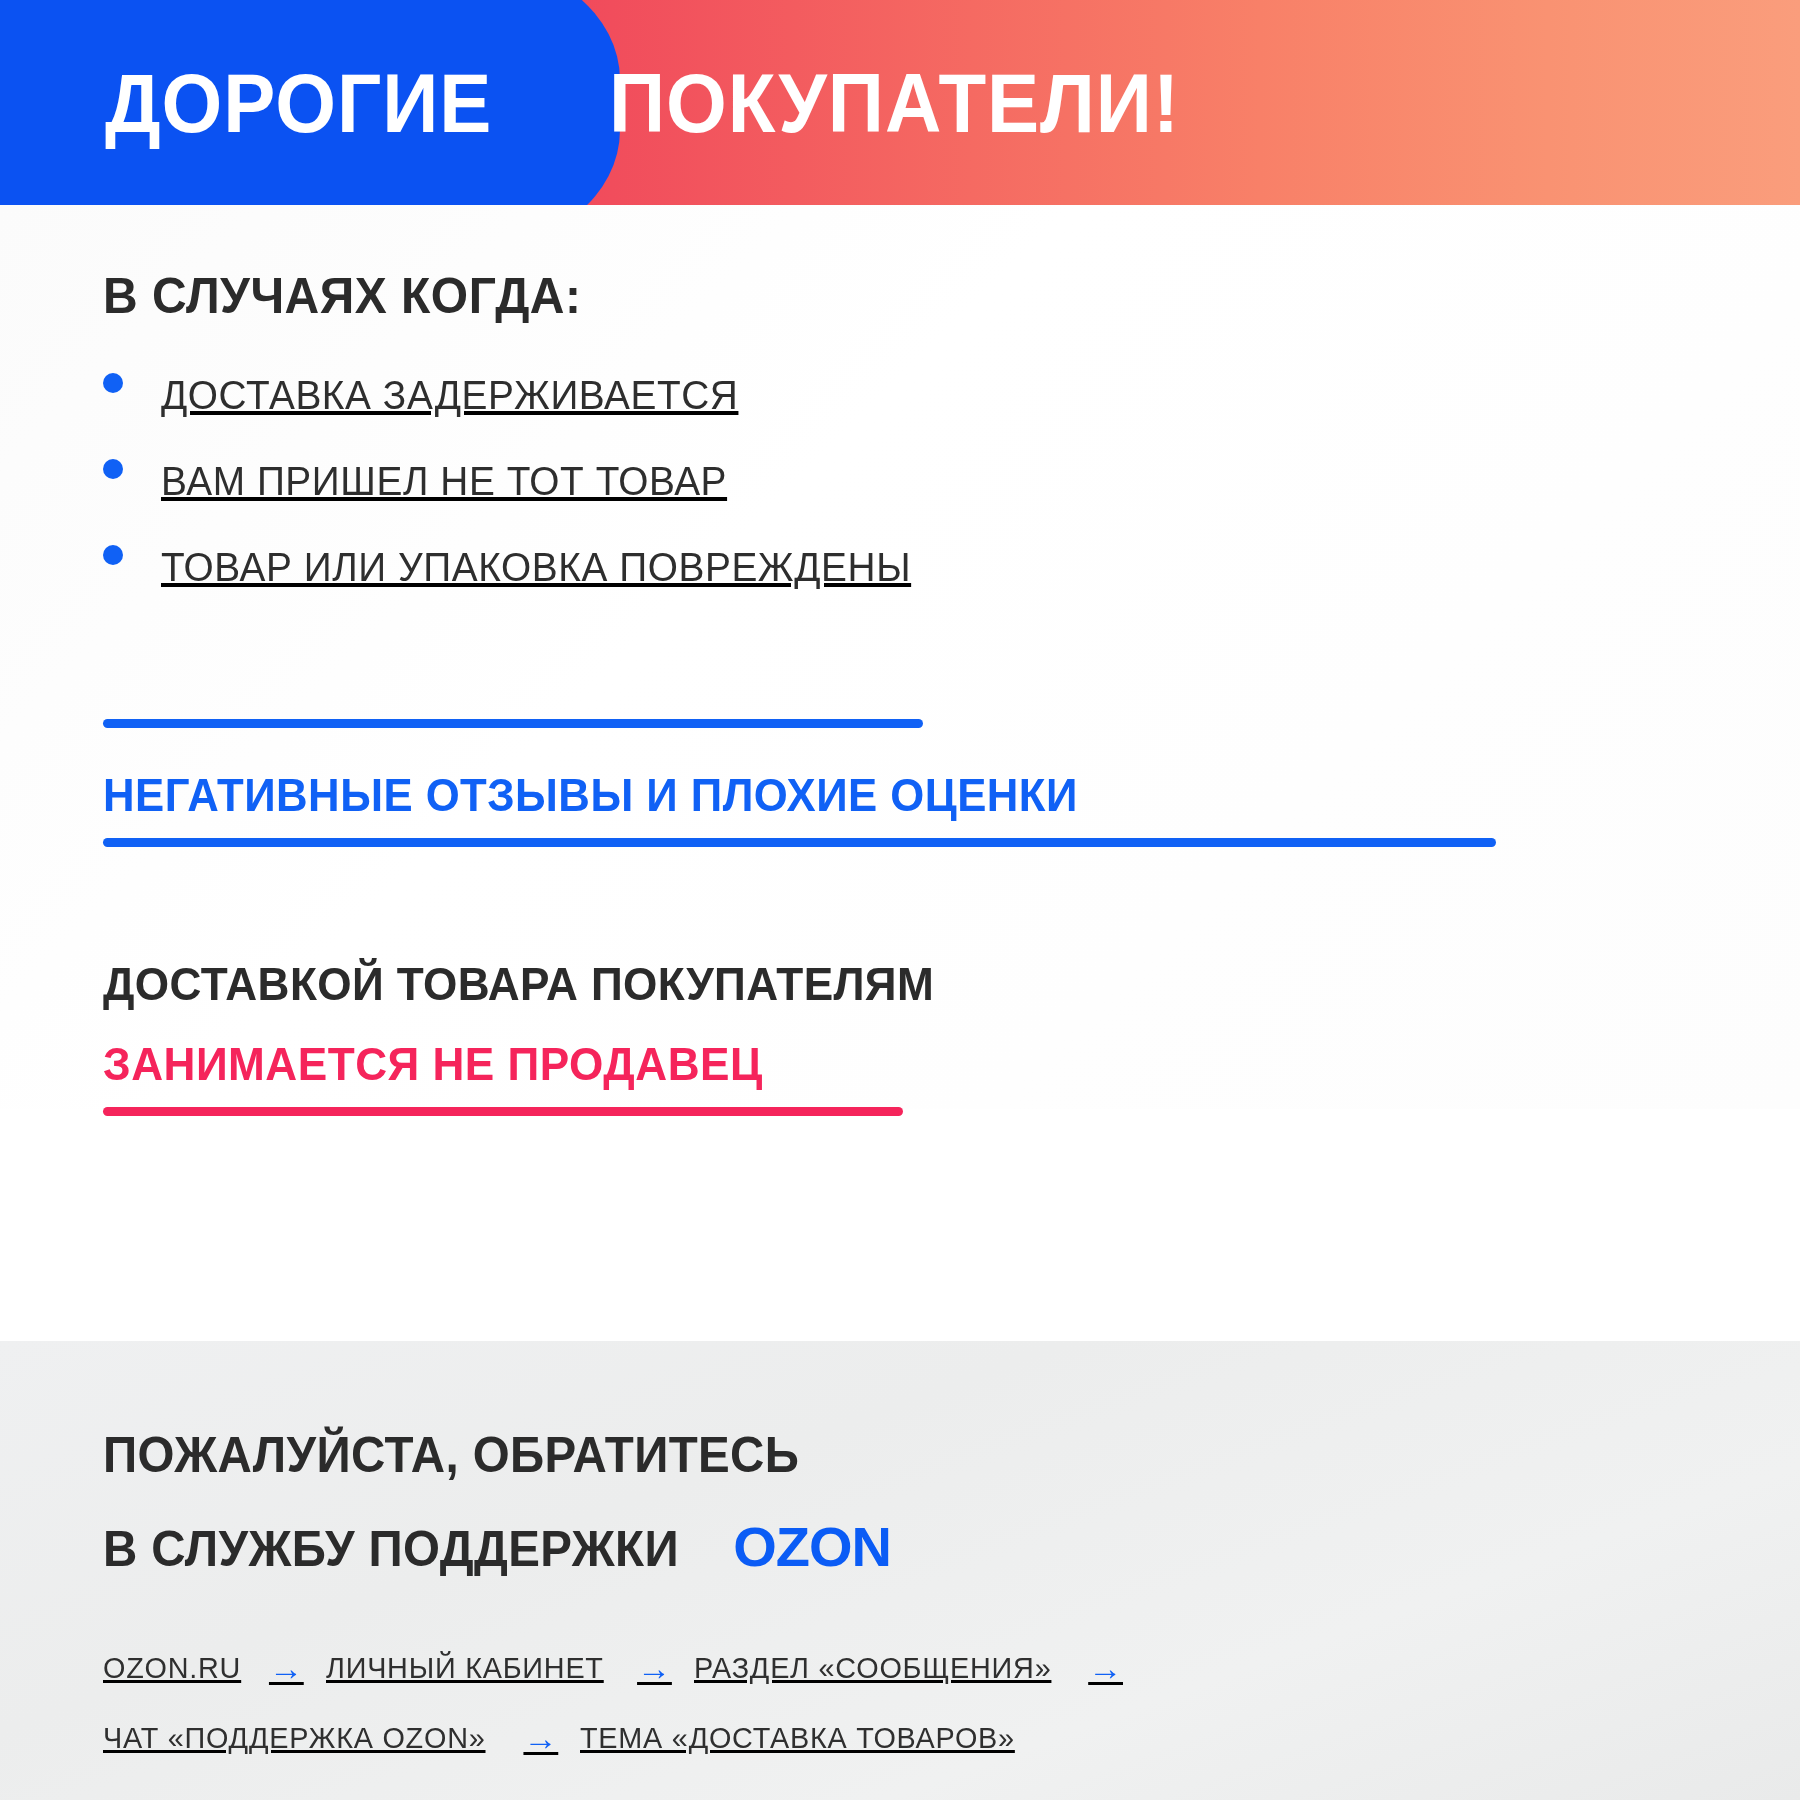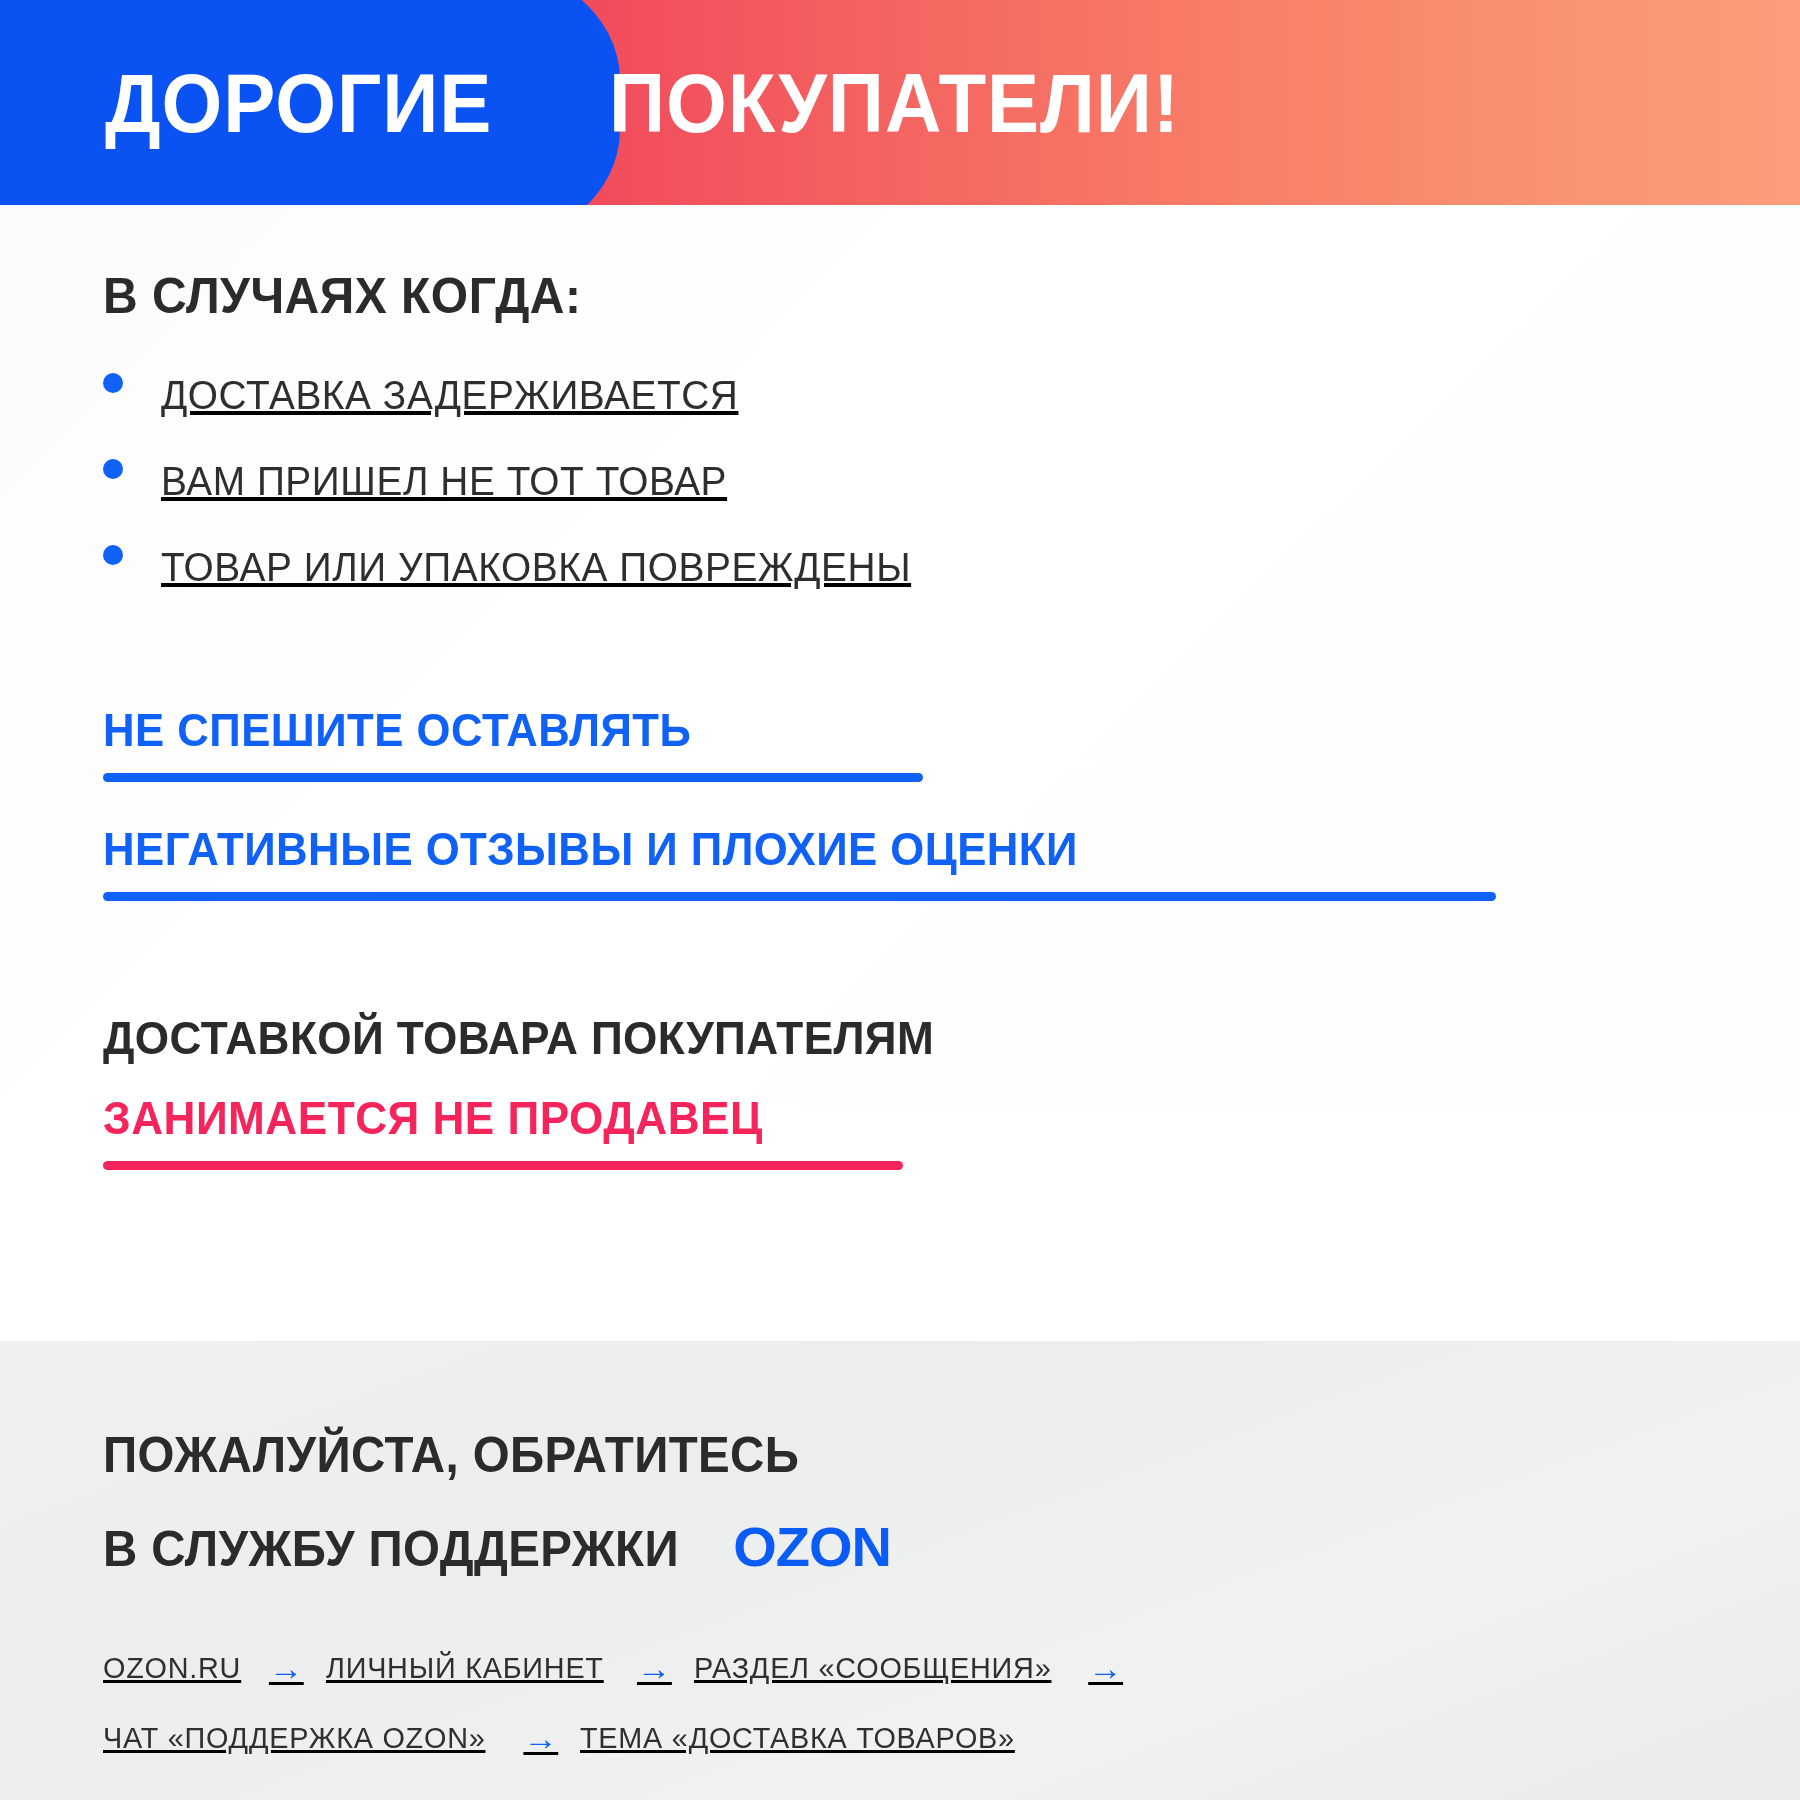--- a/index.html
+++ b/index.html
@@ -257,23 +257,20 @@
         </li>
         <li class="bullet-item">
           <span class="bullet-dot"></span>
           <span class="bullet-text">ТОВАР ИЛИ УПАКОВКА ПОВРЕЖДЕНЫ</span>
         </li>
       </ul>
 
       <div style="height:72px"></div>
 
       <div>
-        <div class="hl-line">
-          <span class="hl-blue">НЕ СПЕШИТЕ ОСТАВЛЯТЬ</span>
-        </div>
         <div class="rule" style="width:820px;margin-top:16px"></div>
       </div>
 
       <div style="height:40px"></div>
 
       <div>
         <div class="hl-line">
           <span class="hl-blue">НЕГАТИВНЫЕ ОТЗЫВЫ И ПЛОХИЕ ОЦЕНКИ</span>
         </div>
         <div class="rule" style="width:1393px;margin-top:16px"></div>

